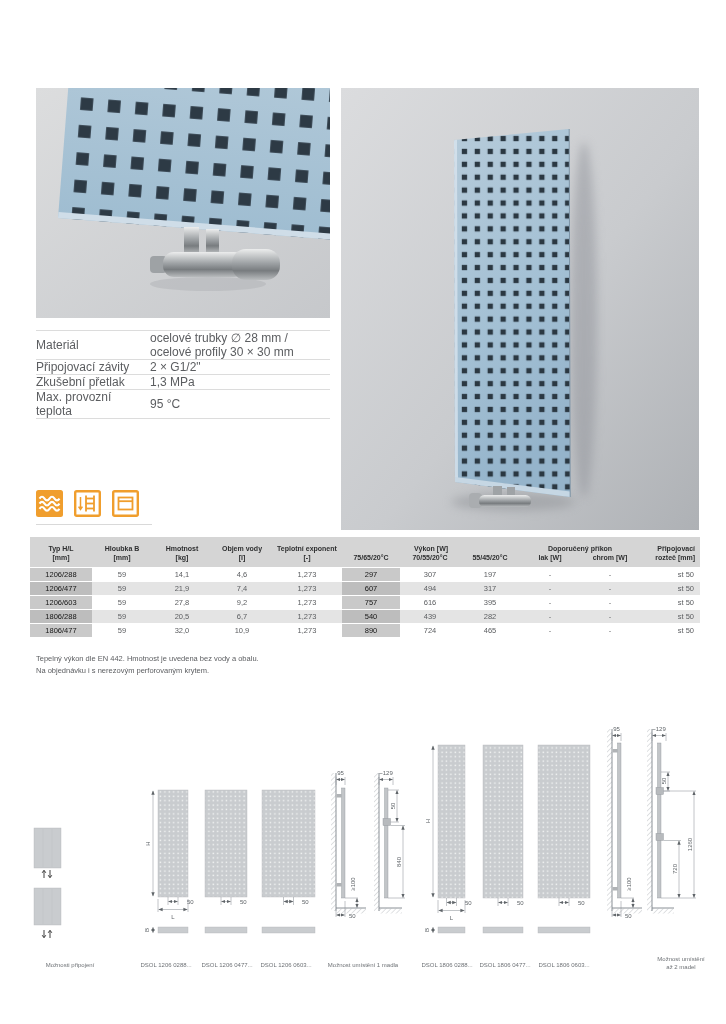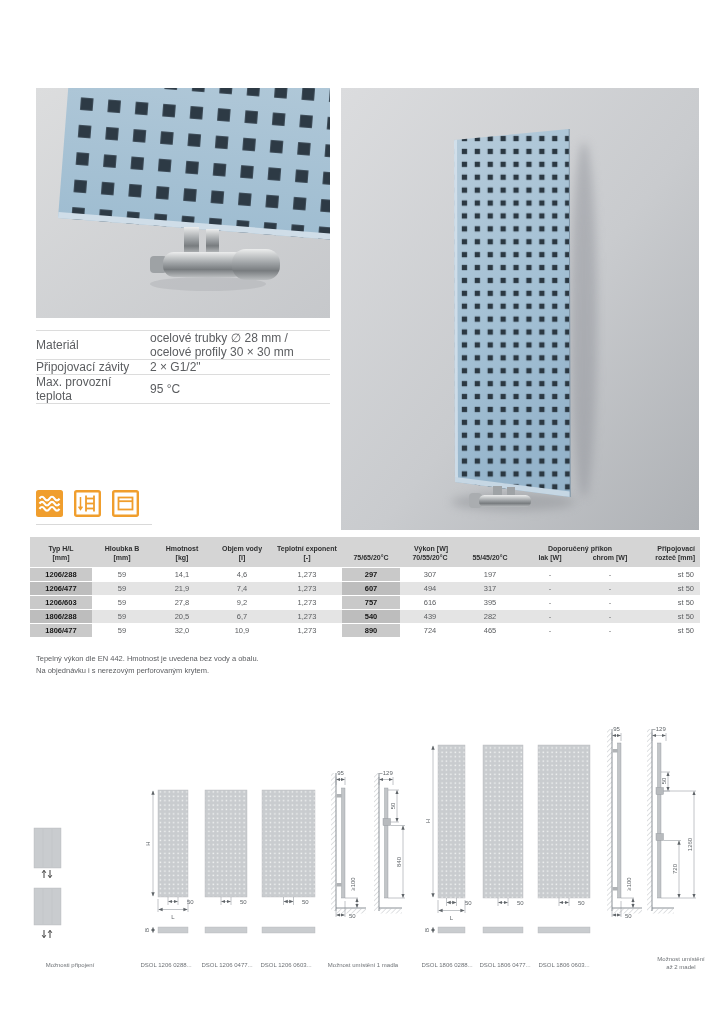--- a/index.html
+++ b/index.html
@@ -23,21 +23,21 @@
   .icon-rule{position:absolute;left:36px;top:524px;width:116px;height:1px;background:#d9d9d9;}
 
   
   .main-table{position:absolute;left:30px;top:537px;width:670px;border-collapse:collapse;table-layout:fixed;}
   .main-table th{background:#d5d5d5;font-size:7px;font-weight:bold;color:#2e2f30;padding:0;line-height:1.3;text-align:center;}
   .main-table thead tr:first-child th{padding-top:4px;height:12px;vertical-align:bottom;}
   .main-table thead tr:last-child th{padding-bottom:4px;height:10px;border-bottom:1px solid #fff;vertical-align:top;}
   .main-table th.h-right{text-align:right;padding-right:5px;}
   .main-table td{font-size:7.5px;color:#5b5d60;text-align:center;height:13px;border-bottom:1px solid #fff;padding:0;}
   .main-table tr.alt td{background:#e4e4e4;}
-  .main-table td.c-typ,.main-table td.c-em{background:#c9c9c9;font-weight:bold;color:#151515;}
+  .main-table td.c-typ,.main-table td.c-em{background:#c9c9c9;font-weight:normal;color:#151515;}
   .main-table tr.alt td.c-typ,.main-table tr.alt td.c-em{background:#bdbdbd;}
   .main-table td.c-last{text-align:right;padding-right:6px;}
 
   .notes{position:absolute;left:36px;top:653px;font-size:7.5px;color:#5b5d60;line-height:12px;}
 
   
   .drawings{position:absolute;left:0;top:715px;}
   .drawings .pnl{fill:url(#pdots);stroke:#b3b6b9;stroke-width:.4;}
   .drawings .bar{fill:#c9cccf;stroke:#b3b6b9;stroke-width:.4;}
   .drawings .dl{stroke:#8f949a;stroke-width:.55;fill:none;}
@@ -132,20 +132,24 @@
 
   <table class="spec">
     <tbody>
       <tr>
         <td class="lbl">Materiál</td>
         <td>ocelové trubky ∅ 28 mm / ocelové profily 30 × 30 mm</td>
       </tr>
       <tr>
         <td class="lbl">Připojovací závity</td>
         <td>2 × G1/2"</td>
+      </tr>
+      <tr>
+        <td class="lbl">Zkušební přetlak</td>
+        <td>1,3 MPa</td>
       </tr>
       <tr>
         <td class="lbl">Max. provozní teplota</td>
         <td>95 °C</td>
       </tr>
     </tbody>
   </table>
 
   <div class="icons">
     <svg width="27" height="27" viewBox="0 0 27 27">

